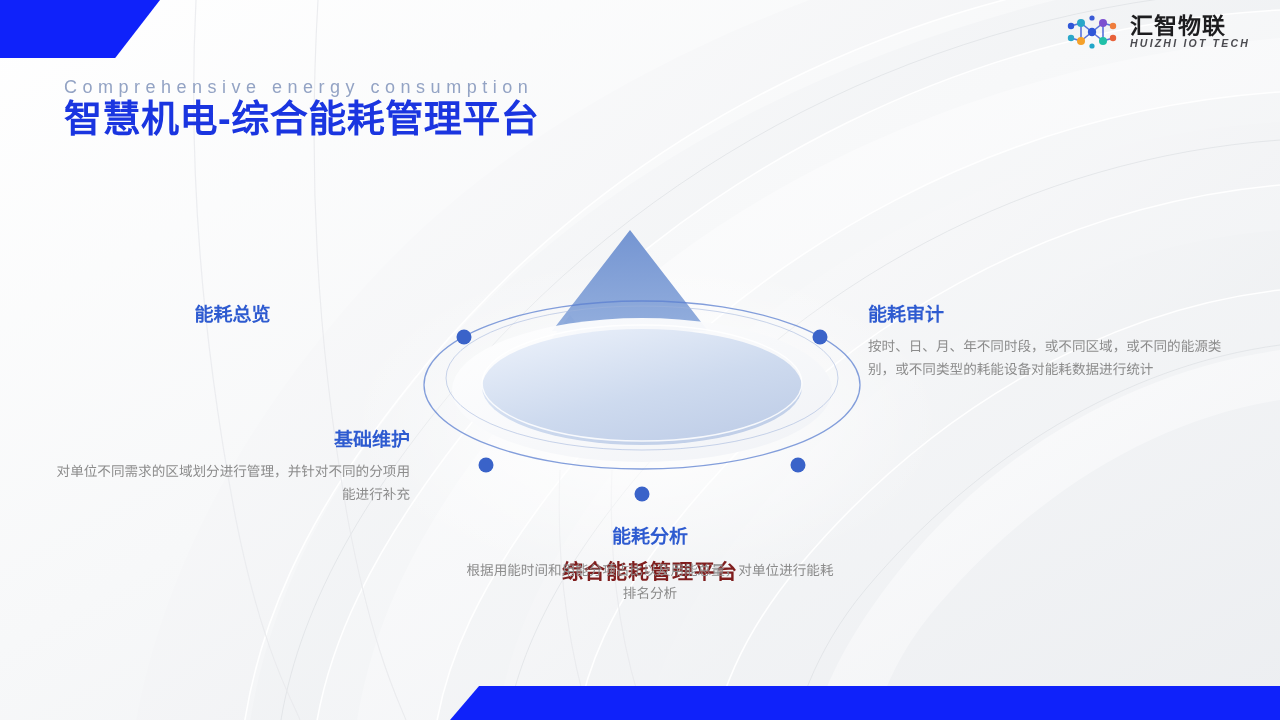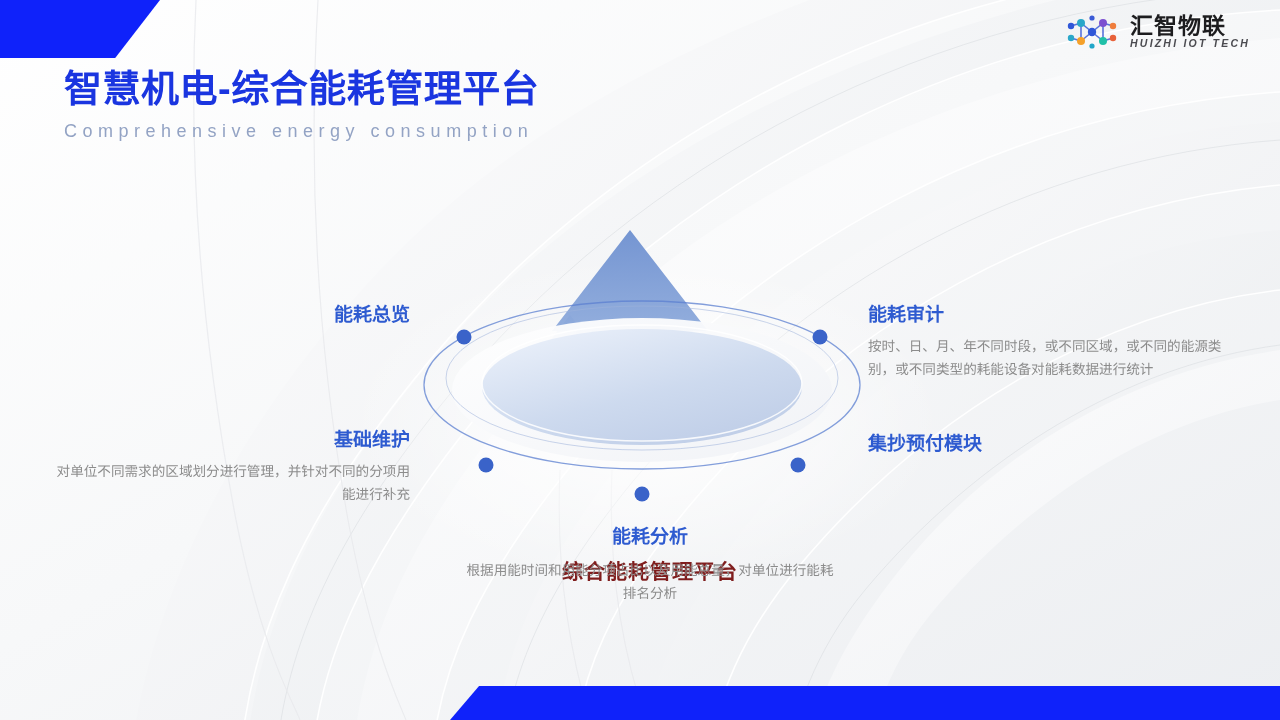--- a/index.html
+++ b/index.html
@@ -93,21 +93,21 @@
     font-size:19px; font-weight:bold; color:#2e5bd0;
     line-height:1.3; margin-bottom:7px;
   }
   .feature-body {
     font-size:13.6px; color:#8c8c8c; line-height:1.75;
   }
   .align-right { text-align:right; }
   .align-left  { text-align:left; }
   .align-center{ text-align:center; }
 
-  #feature-overview    { left:55px;  top:303px; width:355px; }
+  #feature-overview    { left:55px;  top:303px; width:355px;text-align:center; }
   #feature-maintenance { left:55px;  top:428px; width:355px; }
   #feature-audit       { left:868px; top:303px; width:368px; }
   #feature-prepaid     { left:868px; top:432px; width:368px; }
   #feature-analysis    { left:460px; top:525px; width:380px; }
 
   #feature-analysis .feature-title { margin-bottom:9px; }
 </style>
 </head>
 <body>
 
@@ -199,22 +199,22 @@
       <circle cx="27" cy="34" r="2.6" fill="#20a6c9"></circle>
     </svg>
   </span>
   <span id="logo-text">
     <span id="logo-title">汇智物联</span>
     <span id="logo-sub">HUIZHI IOT TECH</span>
   </span>
 </div>
 
 <div id="headline">
+  <div id="headline-sub">Comprehensive energy consumption</div>
   <div id="headline-main">智慧机电-综合能耗管理平台</div>
-  <div id="headline-sub">Comprehensive energy consumption</div>
 </div>
 
 <div id="center-visual">
   <svg viewBox="0 0 460 310" xmlns="http://www.w3.org/2000/svg" aria-hidden="true">
     <defs>
       <linearGradient id="arrowBig" x1="0" y1="0" x2="0" y2="1">
         <stop offset="0%" stop-color="#6e90d0"></stop>
         <stop offset="55%" stop-color="#92aedd"></stop>
         <stop offset="100%" stop-color="#c3d3ec"></stop>
       </linearGradient>
@@ -267,19 +267,18 @@
   <div class="feature-title">基础维护</div>
   <div class="feature-body">对单位不同需求的区域划分进行管理，并针对不同的分项用能进行补充</div>
 </div>
 
 <div class="feature align-left" id="feature-audit">
   <div class="feature-title">能耗审计</div>
   <div class="feature-body">按时、日、月、年不同时段，或不同区域，或不同的能源类别，或不同类型的耗能设备对能耗数据进行统计</div>
 </div>
 
 <div class="feature align-left" id="feature-prepaid">
-  <div class="feature-title">集抄预付模块</div>
 </div>
 
 <div class="feature align-center" id="feature-analysis">
   <div class="feature-title">能耗分析</div>
   <div class="feature-body">根据用能时间和用能分项占比以及用能总量，对单位进行能耗排名分析</div>
 </div>
 
 </body></html>

